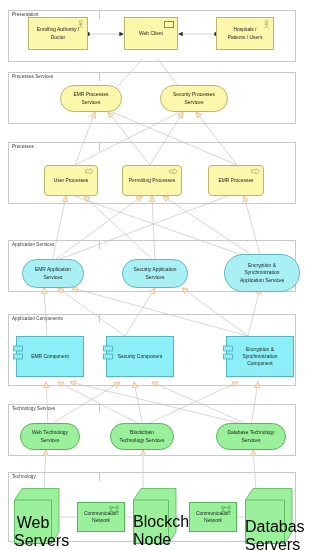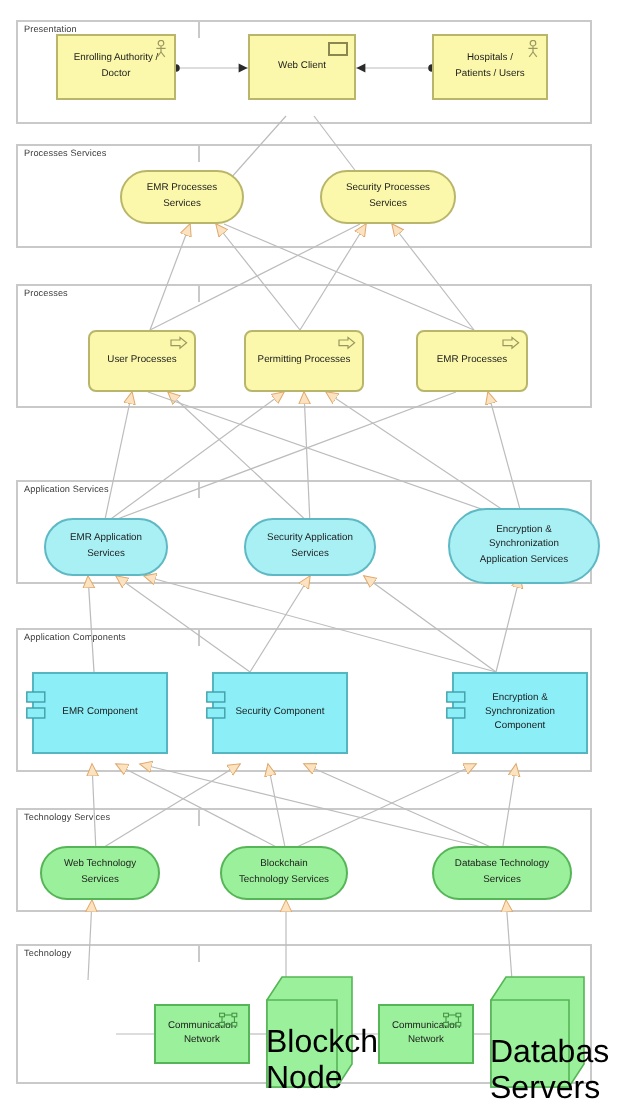--- a/index.html
+++ b/index.html
@@ -336,20 +336,27 @@
   <div class="node tech-round" style="left:110px; top:423px; width:64px; height:27px;">
     <span class="lbl">Blockchain
 Technology Services</span>
   </div>
 
   <div class="node tech-round" style="left:216px; top:423px; width:70px; height:27px;">
     <span class="lbl">Database Technology
 Services</span>
   </div>
 
+  <div class="node3d" style="left:14px; top:488px; width:50px; height:58px;">
+    <svg width="50" height="58" viewBox="0 0 50 58">
+      <polygon points="0.5,12 8,0.5 45,0.5 45,44 37.5,55.5 0.5,55.5" fill="#9bf09b" stroke="#56b556" stroke-width="0.8"></polygon>
+      <polygon points="0.5,12 37.5,12 37.5,55.5 0.5,55.5" fill="#9bf09b" stroke="#56b556" stroke-width="0.8"></polygon>
+    </svg>
+    <span class="lbl" style="position:absolute; left:0; top:26px; width:38px; text-align:center;">Web Servers</span>
+  </div>
 
   <div class="node tech-net" style="left:77px; top:502px; width:48px; height:30px;">
     <span class="lbl">Communication
 Network</span>
     <svg class="icon ico-net" viewBox="0 0 11 8">
       <rect x="0.8" y="0.6" width="2.4" height="1.8" fill="#9bf09b" stroke="#3f8f3f" stroke-width="0.5"></rect>
       <rect x="7.0" y="0.6" width="2.4" height="1.8" fill="#9bf09b" stroke="#3f8f3f" stroke-width="0.5"></rect>
       <rect x="0.8" y="5.2" width="2.4" height="1.8" fill="#9bf09b" stroke="#3f8f3f" stroke-width="0.5"></rect>
       <rect x="7.0" y="5.2" width="2.4" height="1.8" fill="#9bf09b" stroke="#3f8f3f" stroke-width="0.5"></rect>
       <line x1="2" y1="2.4" x2="2" y2="5.2" stroke="#3f8f3f" stroke-width="0.5"></line>

